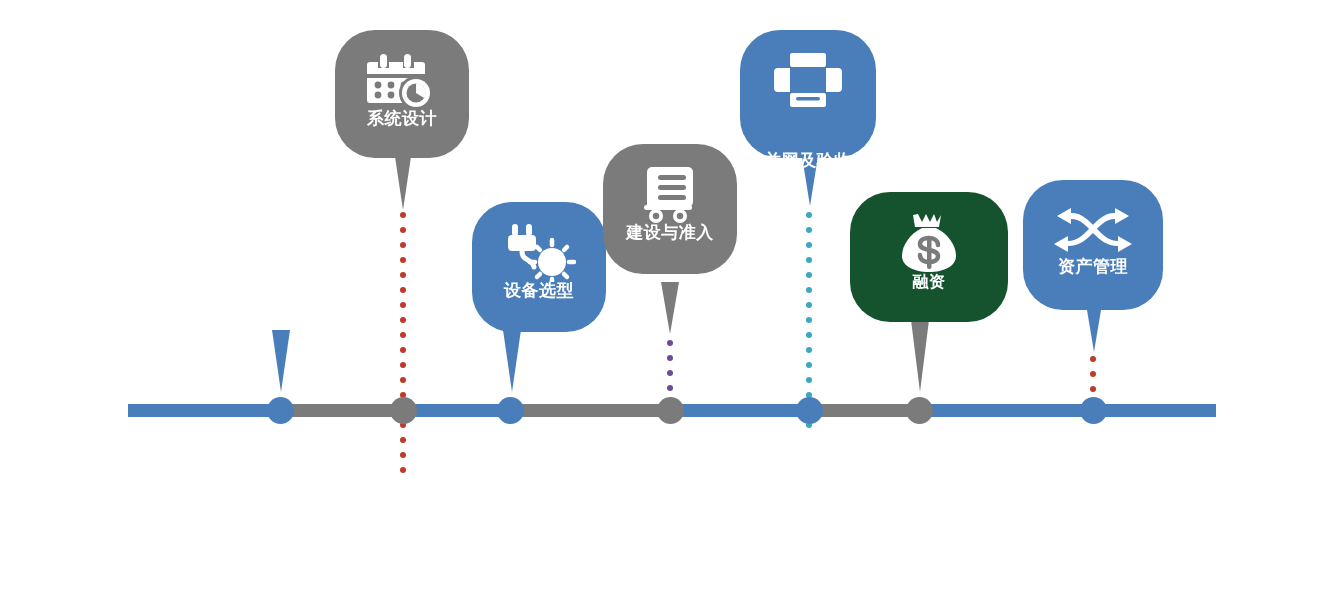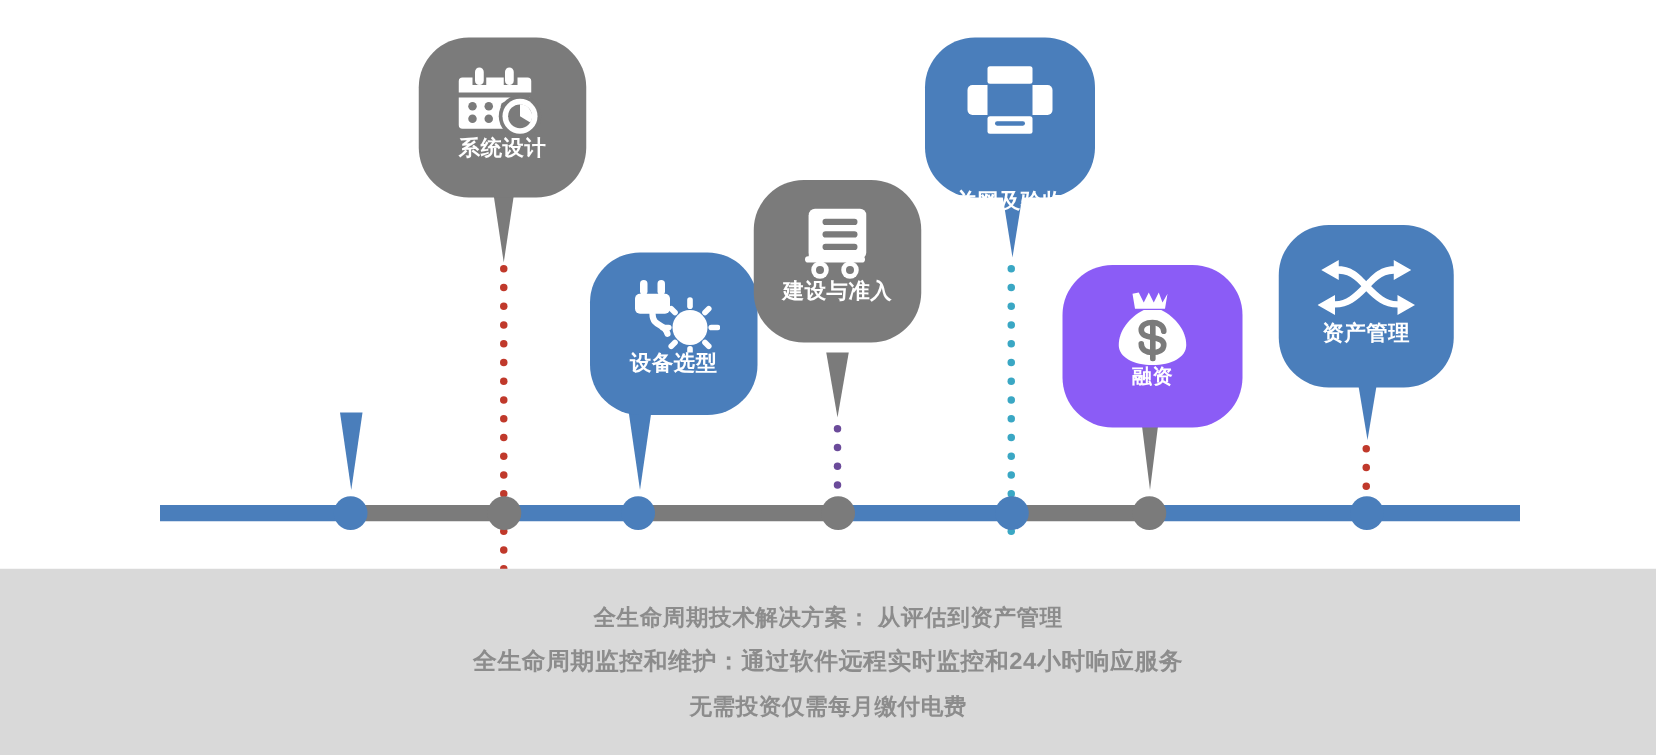--- a/index.html
+++ b/index.html
@@ -214,21 +214,21 @@
           <path d="M5 16 h60 a4 4 0 0 1 4 4 v16 a4 4 0 0 1 -4 4 h-60 a4 4 0 0 1 -4 -4 v-16 a4 4 0 0 1 4 -4 Z"></path>
           <rect x="17" y="16" width="36" height="24" fill="#4a7ebb"></rect>
           <rect x="17" y="41" width="36" height="14" rx="2"></rect>
           <rect x="23" y="45" width="24" height="3.5" rx="1.7" fill="#4a7ebb"></rect>
         </g>
       </svg>
     </div>
     <div class="lbl">并网及验收</div>
   </div>
 
-  <div class="bubble small" style="left:850px;top:192px;width:144px;height:130px;background:#8b5cf6;padding-top:20px;margin-top:20px;">
+  <div class="bubble small" style="left:850px;top:192px;width:158px;height:130px;background:#14532d;padding-top:20px;">
     <div class="icon">
       <svg width="66" height="62" viewBox="0 0 66 62">
         <g fill="#ffffff">
           <path d="M22 2 l4 8 l4 -8 l4 8 l4 -8 l3 8 l4 -7 l-2 12 h-24 l-2 -12 Z"></path>
           <path d="M26 16 h14 c12 6 20 17 20 28 c0 10 -12 16 -27 16 c-15 0 -27 -6 -27 -16 c0 -11 8 -22 20 -28 Z"></path>
           <g fill="#7b7b7b">
             <rect x="31" y="25" width="4.5" height="32" rx="2"></rect>
             <path d="M42 33 c0 -5 -5 -7 -9 -7 c-5 0 -9 2 -9 6 c0 4 4 5 9 6 c5 1 9 2 9 6 c0 4 -4 6 -9 6 c-5 0 -9 -2 -9 -7" stroke="#7b7b7b" stroke-width="4.5" fill="none" stroke-linecap="round"></path>
           </g>
         </g>
@@ -260,19 +260,14 @@
 
     <div class="tl-dot" style="left:139px;background:#4a7ebb;"></div>
     <div class="tl-dot" style="left:262px;background:#7b7b7b;"></div>
     <div class="tl-dot" style="left:369px;background:#4a7ebb;"></div>
     <div class="tl-dot" style="left:529px;background:#7b7b7b;"></div>
     <div class="tl-dot" style="left:668px;background:#4a7ebb;"></div>
     <div class="tl-dot" style="left:778px;background:#7b7b7b;"></div>
     <div class="tl-dot" style="left:952px;background:#4a7ebb;"></div>
   </div>
 
-  <div class="footer">
-    <div class="ln">全生命周期技术解决方案： 从评估到资产管理</div>
-    <div class="ln wide">全生命周期监控和维护：通过软件远程实时监控和24小时响应服务</div>
-    <div class="ln">无需投资仅需每月缴付电费</div>
-  </div>
 
 </div>
 
 </body></html>

